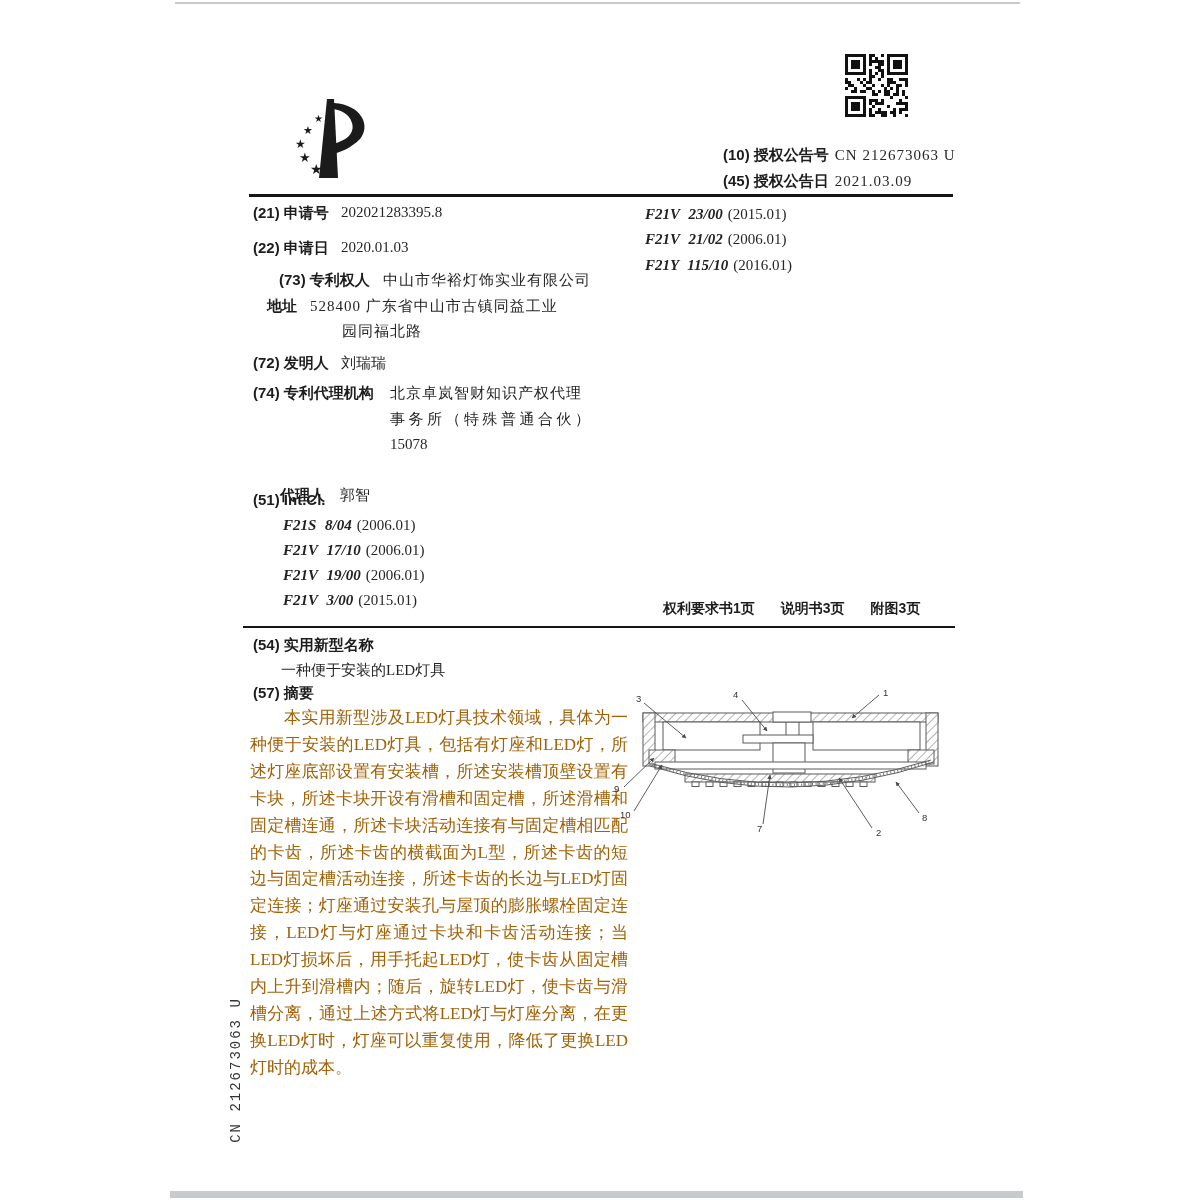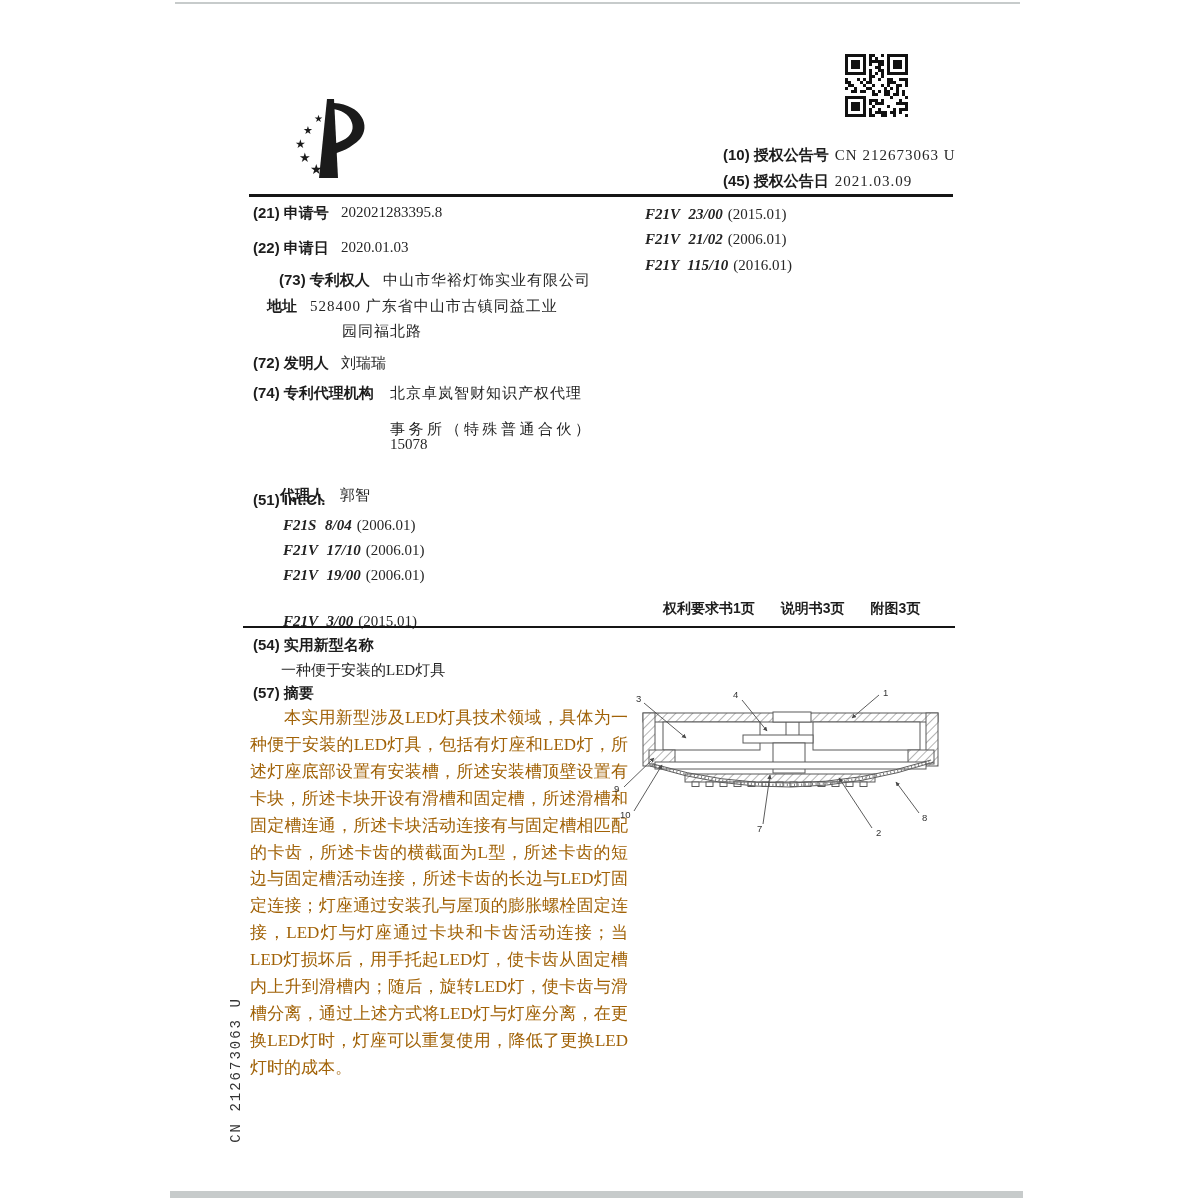--- a/index.html
+++ b/index.html
@@ -293,40 +293,40 @@
 
   <div class="abs bibrow" style="left:253px;top:354px;">
     <span class="lbl">(72) 发明人</span>
     <span class="val abs" style="left:88px;top:0;">刘瑞瑞</span>
   </div>
 
   <div class="abs bibrow" style="left:253px;top:384px;">
     <span class="lbl">(74) 专利代理机构</span>
     <span class="val abs ls1" style="left:137px;top:0;">北京卓岚智财知识产权代理</span>
   </div>
-  <div class="abs bibrow val spread" style="left:390px;top:420px;">事务所（特殊普通合伙）</div>
+  <div class="abs bibrow val spread" style="left:390px;top:410px;">事务所（特殊普通合伙）</div>
   <div class="abs bibrow val" style="left:390px;top:436px;">15078</div>
 
   <div class="abs bibrow" style="left:280px;top:486px;">
     <span class="lbl">代理人</span>
     <span class="val abs" style="left:60px;top:0;">郭智</span>
   </div>
 
   <div class="abs bibrow lbl" style="left:253px;top:491px;">(51) Int.Cl.</div>
 
   <div class="abs bibrow" style="left:283px;top:517px;">
     <span class="ipc">F21S 8/04</span><span class="val ipcver">(2006.01)</span>
   </div>
   <div class="abs bibrow" style="left:283px;top:542px;">
     <span class="ipc">F21V 17/10</span><span class="val ipcver">(2006.01)</span>
   </div>
   <div class="abs bibrow" style="left:283px;top:567px;">
     <span class="ipc">F21V 19/00</span><span class="val ipcver">(2006.01)</span>
   </div>
-  <div class="abs bibrow" style="left:283px;top:592px;margin-top:21px;">
+  <div class="abs bibrow" style="left:283px;top:592px;">
     <span class="ipc">F21V 3/00</span><span class="val ipcver">(2015.01)</span>
   </div>
 
   <div class="abs bibrow" style="left:645px;top:206px;">
     <span class="ipc">F21V 23/00</span><span class="val ipcver">(2015.01)</span>
   </div>
   <div class="abs bibrow" style="left:645px;top:231px;">
     <span class="ipc">F21V 21/02</span><span class="val ipcver">(2006.01)</span>
   </div>
   <div class="abs bibrow" style="left:645px;top:257px;">

